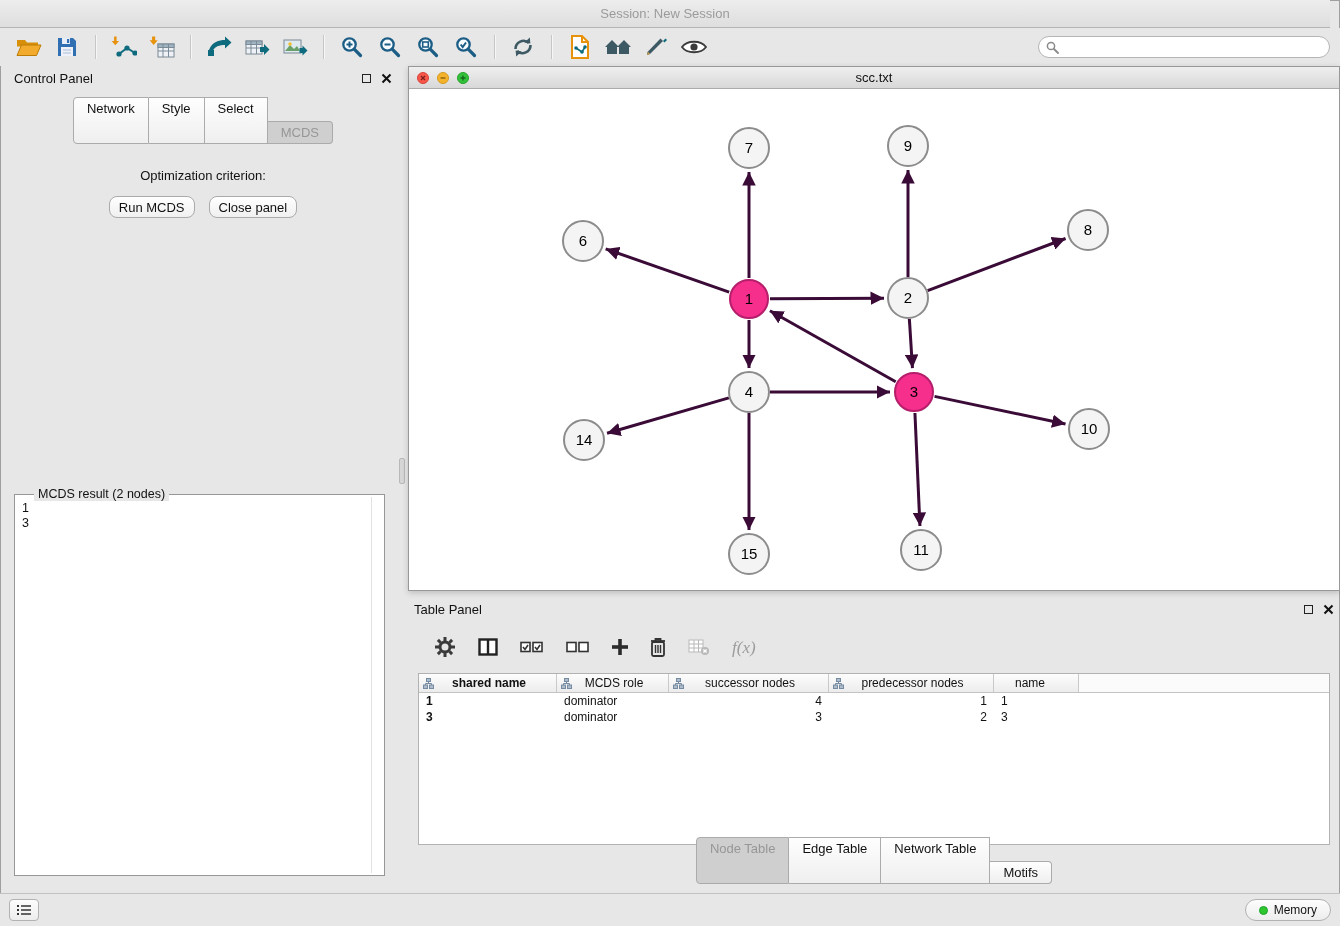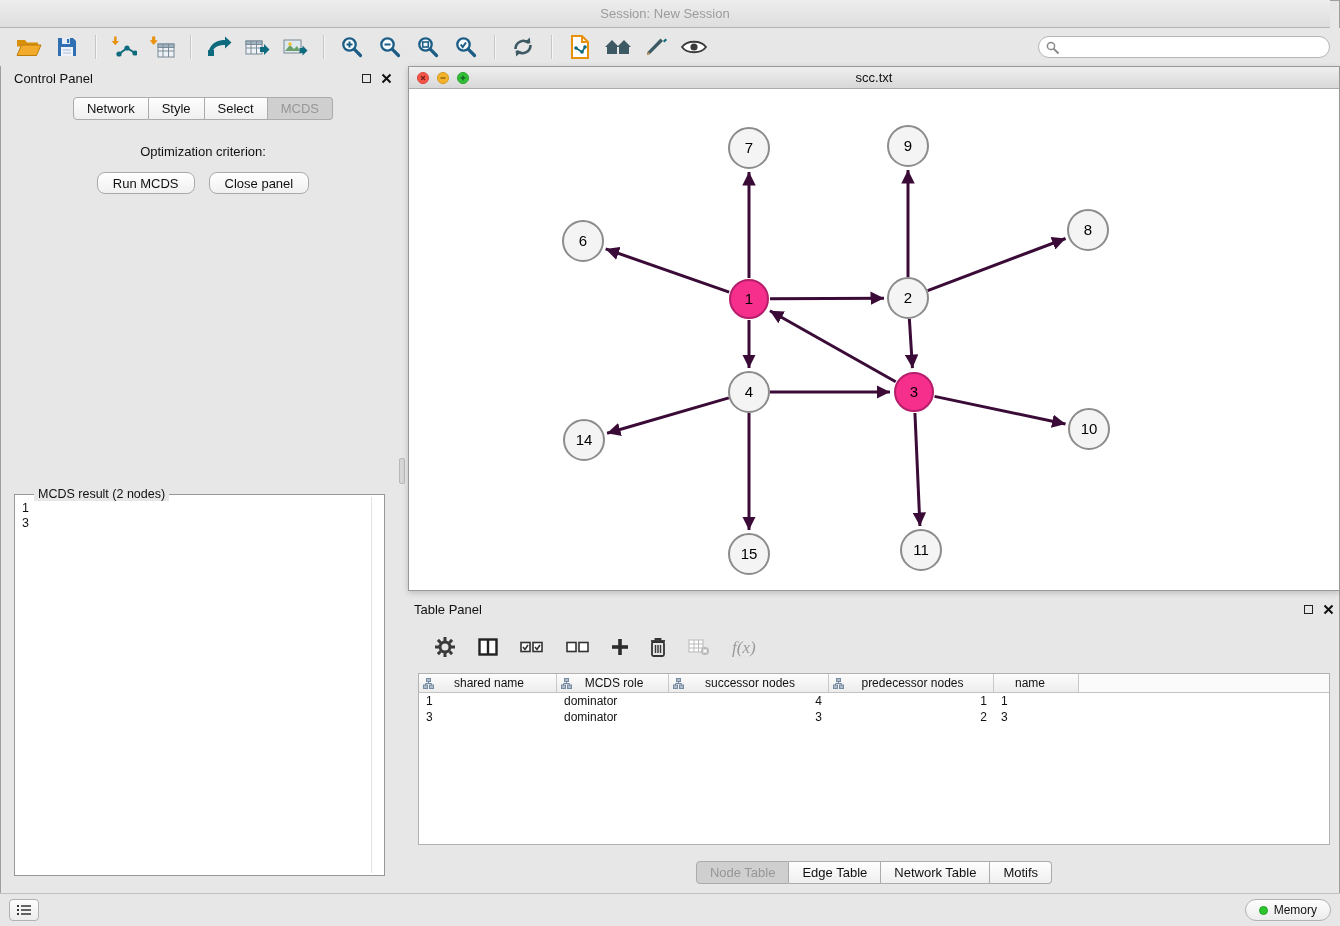--- a/index.html
+++ b/index.html
@@ -28,29 +28,29 @@
   
   #control-panel { position:absolute; left:8px; top:66px; width:390px; height:818px; }
   .panel-header { height:24px; display:flex; align-items:center; font-size:13px; padding:0 6px; }
   .win-btns { margin-left:auto; display:flex; gap:10px; align-items:center; }
   .float-btn { width:9px; height:9px; border:1.5px solid #222; background:transparent; }
   .close-btn { display:flex; align-items:center; }
   .tabs-row { display:flex; justify-content:center; margin-top:7px; }
   .tab { padding:3px 13px; font-size:13px; border:1px solid #ababab; border-left:none;
     background:linear-gradient(#fefefe,#efefef); color:#111; white-space:nowrap; }
   .tab:first-child { border-left:1px solid #ababab; border-radius:4px 0 0 4px; }
-  .tab:last-child { border-radius:0 4px 4px 0; }
+  .tab:last-child { border-radius:0 4px 4px 0;margin-top:24px; }
   .tab.active { background:#cfcfcf; color:#979797; }
   #opt-label { text-align:center; margin-top:24px; font-size:13px; }
   #criterion-select { margin:9px auto 0; width:310px; height:22px; border:1px solid #ababab;
     border-radius:4px; background:linear-gradient(#ffffff,#f4f4f4); display:flex; align-items:center;
     padding:0 4px 0 9px; font-size:13px; }
   #criterion-select .stepper { margin-left:auto; display:flex; }
   .btn-row { display:flex; justify-content:center; gap:14px; margin-top:13px; }
-  .btn { height:22px; padding:0 15px; border:1px solid #ababab; border-radius:8px;
+  .btn { height:22px; padding:0 9px; border:1px solid #ababab; border-radius:8px;
     background:linear-gradient(#ffffff,#f0f0f0); font-size:13px; display:flex; align-items:center; }
   #result-box { position:absolute; left:6px; top:428px; width:371px; height:382px;
     border:1px solid #979797; background:#fff; }
   #result-legend { position:absolute; top:-8px; left:19px; background:#e7e7e7; padding:0 4px; font-size:12.5px; }
   #result-scroll { position:absolute; right:2px; top:2px; bottom:2px; width:11px; border-left:1px solid #e2e2e2; }
   .result-line { padding:1px 0 0 7px; font-size:12.5px; }
   #result-box .result-line:first-of-type { padding-top:6px; }
   #panel-splitter { position:absolute; left:399px; top:458px; width:6px; height:26px;
     background:#d6d6d6; border:1px solid #b8b8b8; border-radius:2px; }
   
@@ -70,21 +70,21 @@
   #tp-toolbar { display:flex; align-items:center; gap:22px; padding:10px 0 0 26px; height:44px; }
   .fx { font-family:"Liberation Serif", serif; font-style:italic; color:#9b9b9b; font-size:17px; }
   #tp-widget { position:absolute; left:10px; right:10px; top:76px; height:172px;
     border:1px solid #b2b2b2; background:#fff; overflow:hidden; }
   .th-row { display:flex; height:19px; background:linear-gradient(#fdfdfd,#ececec);
     border-bottom:1px solid #c3c3c3; }
   .th { display:flex; align-items:center; border-right:1px solid #c9c9c9; font-size:12px; }
   .th .lbl { flex:1; text-align:center; padding-right:12px; }
   .th svg { margin:0 0 0 4px; flex:none; }
   .th-filler { flex:1; background:#fbfbfb; }
-  .c0 { width:138px; } .c1 { width:112px; } .c2 { width:160px;justify-content:flex-end; } .c3 { width:165px; } .c4 { width:85px; }
+  .c0 { width:138px;font-weight:bold; } .c1 { width:112px; } .c2 { width:160px;justify-content:flex-end; } .c3 { width:165px; } .c4 { width:85px; }
   .tr { display:flex; height:16px; align-items:center; font-size:12px; }
   .td { padding:0 7px; overflow:hidden; white-space:nowrap; }
   .td.num { text-align:right; }
   #tp-tabs { position:absolute; left:0; right:0; bottom:4px; display:flex; justify-content:center; }
   
   #statusbar { position:absolute; left:0; right:0; bottom:0; height:33px; background:#e7e7e7;
     border-top:1px solid #c2c2c2; display:flex; align-items:center; padding:0 9px; }
   #list-btn { width:30px; height:22px; border:1px solid #b2b2b2; border-radius:4px;
     background:linear-gradient(#fdfdfd,#ededed); display:flex; align-items:center; justify-content:center; }
   #memory-btn { margin-left:auto; height:22px; border:1px solid #b2b2b2; border-radius:11px;

